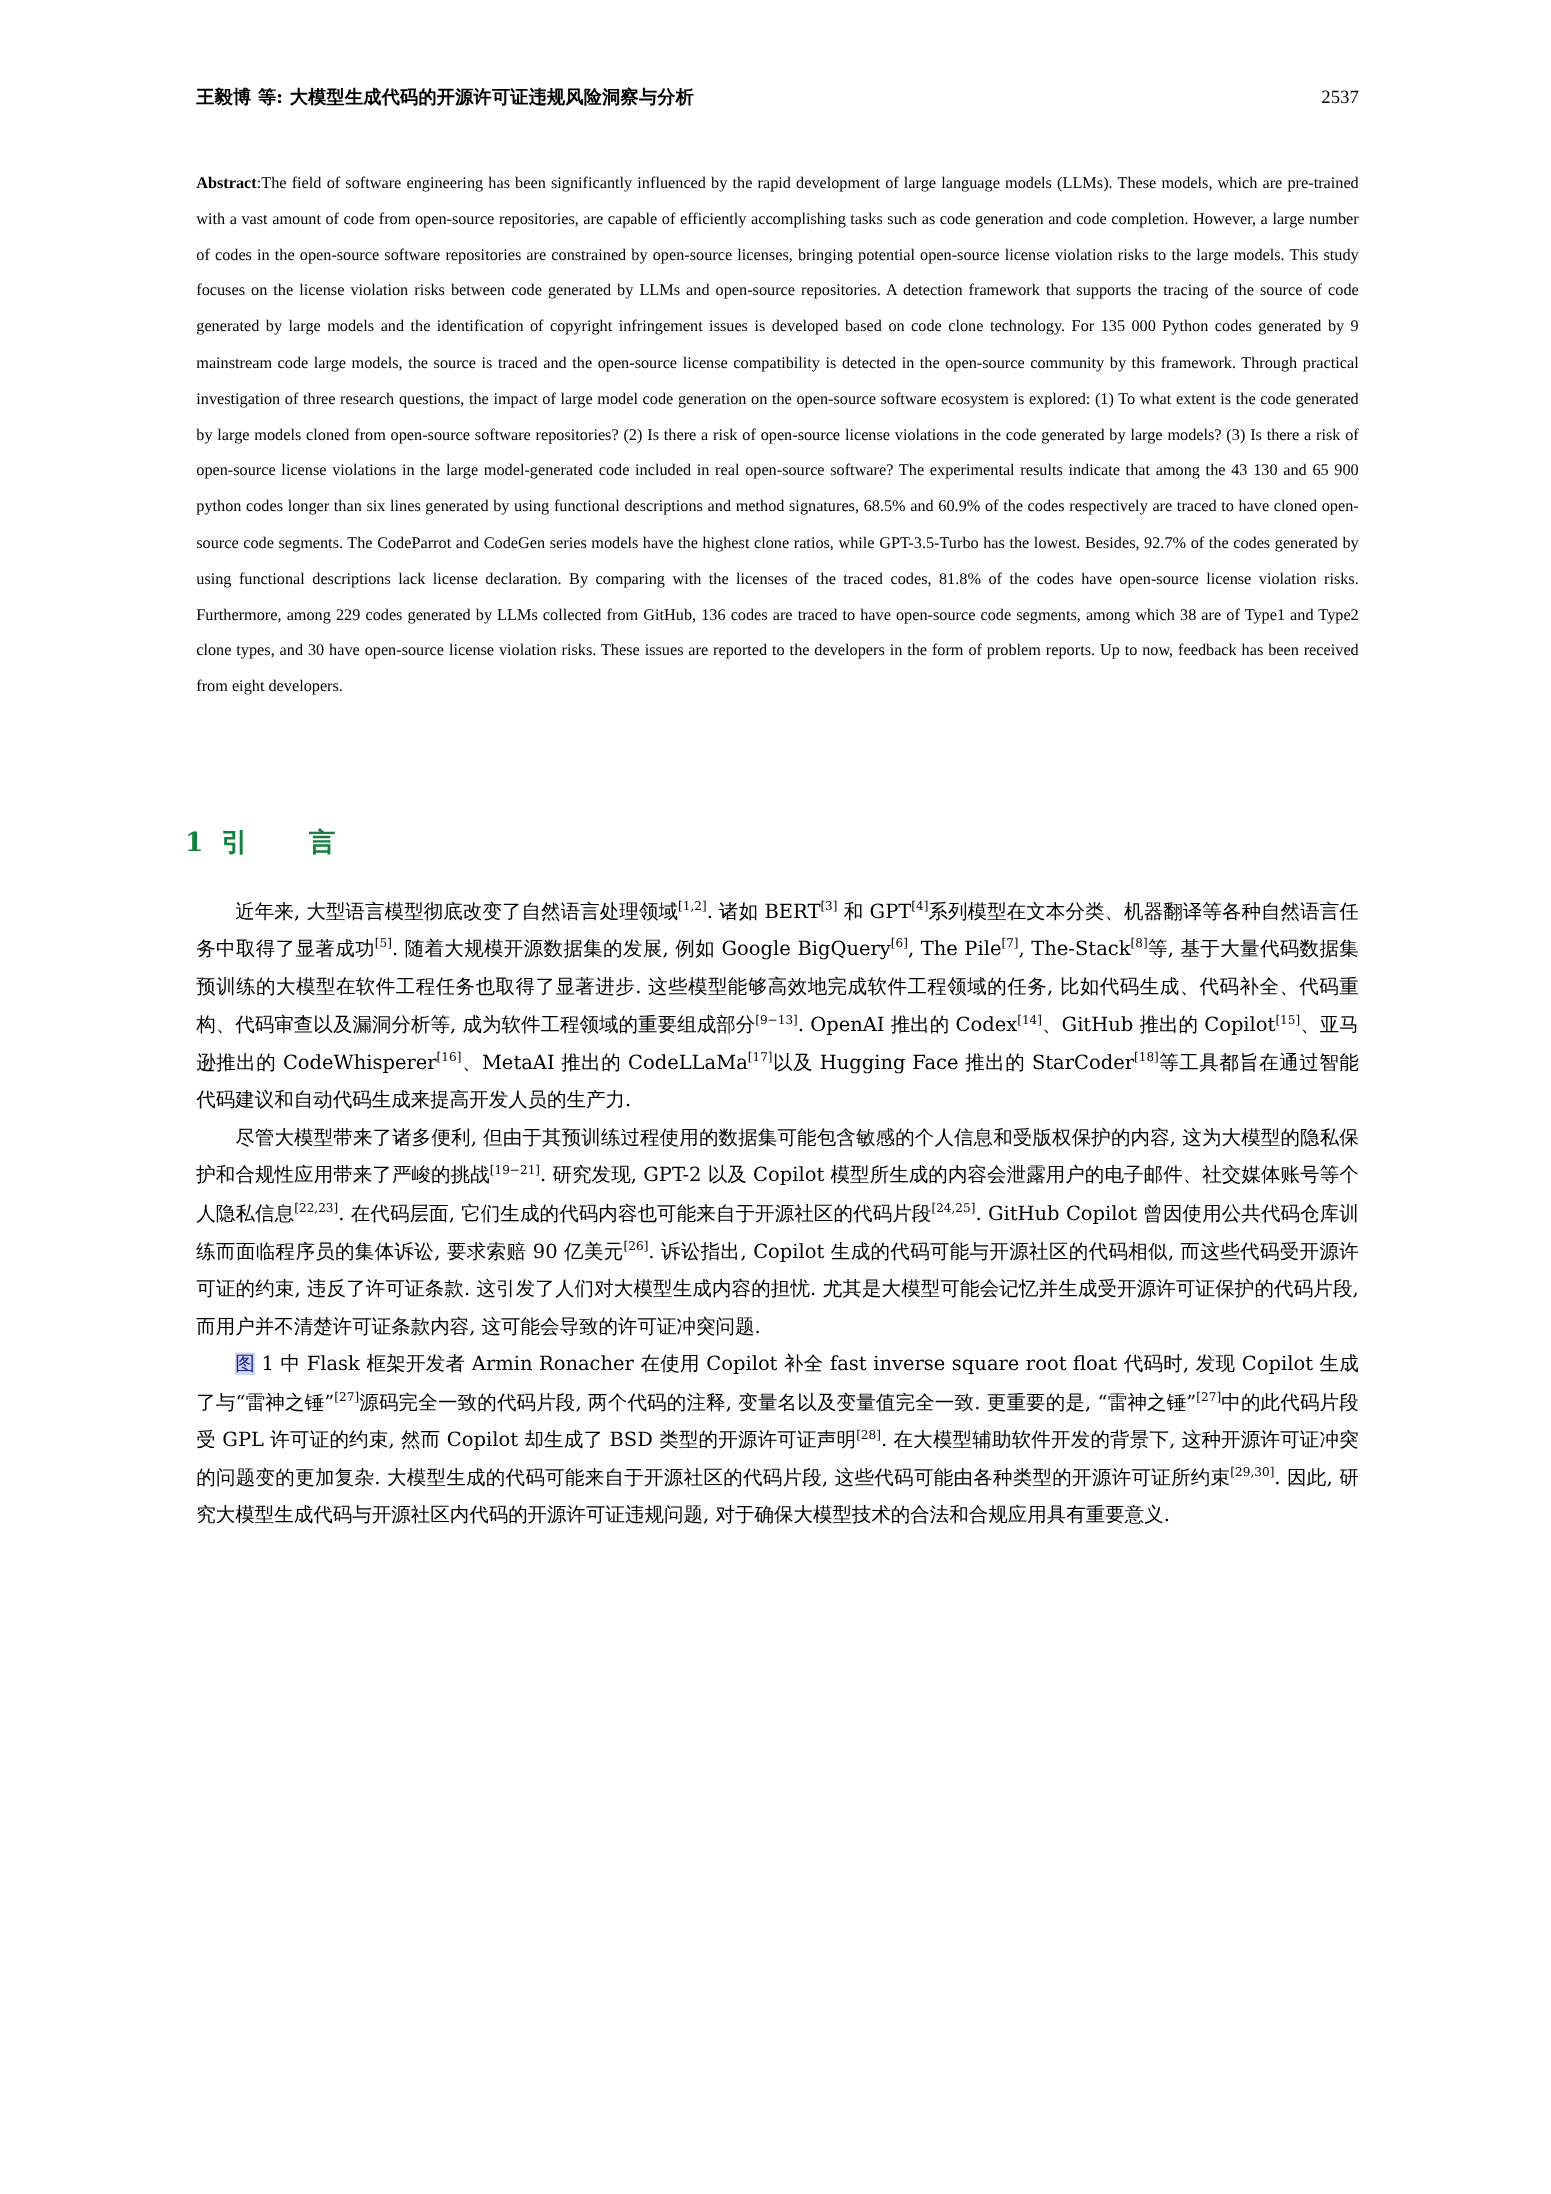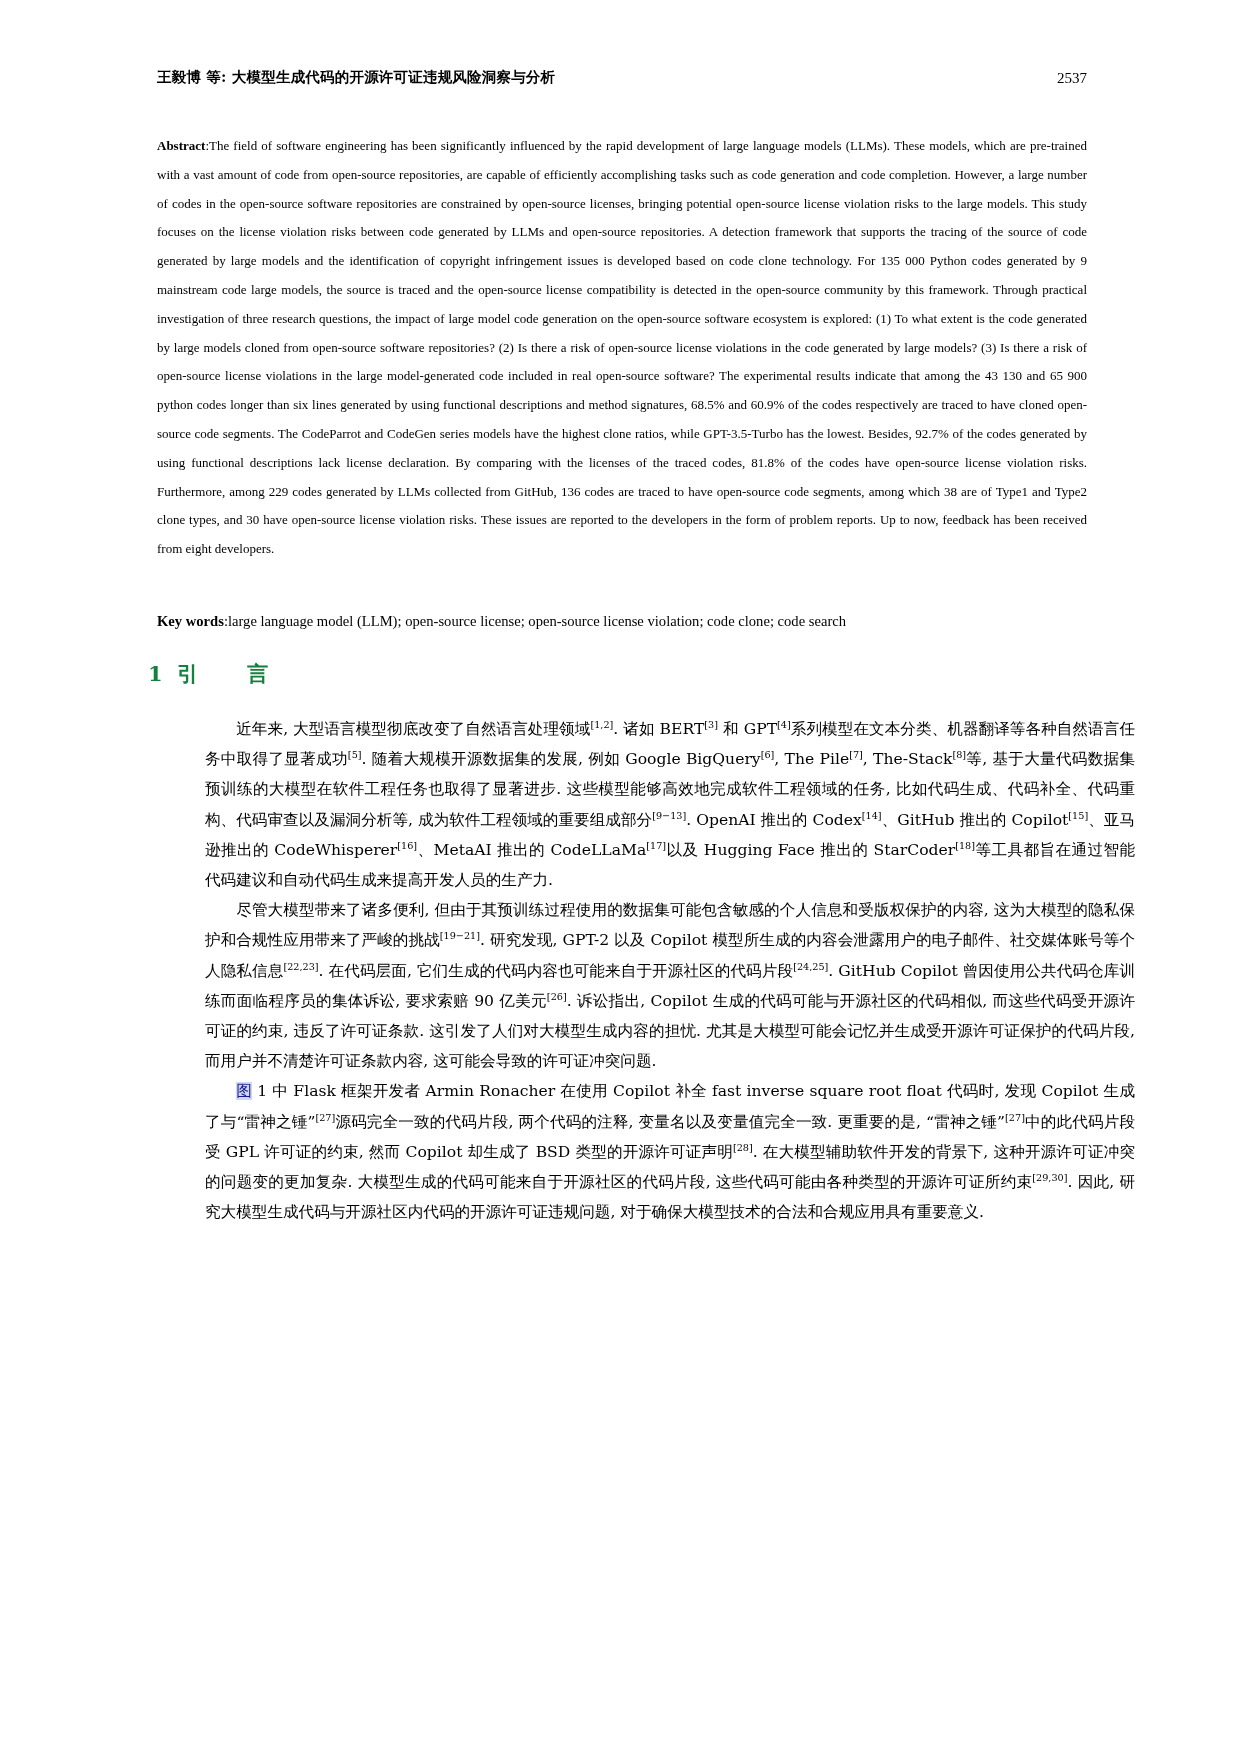--- a/index.html
+++ b/index.html
@@ -98,21 +98,20 @@
   .section-heading .zh {
     letter-spacing: 14px;
   }
 
   
   .body-block {
     position: absolute;
     left: 157px;
     top: 714px;
     width: 930px;
-    margin-left: 48px;
   }
   p.cn {
     margin: 0;
     font-family: "DejaVu Serif", "Liberation Serif", serif;
     font-size: 15.6px;
     line-height: 30.2px;
     text-align: justify;
     text-justify: inter-ideograph;
     text-indent: 2em;
     color: #000;
@@ -135,21 +134,20 @@
 
   <div class="header">
     <span class="header-title">王毅博 等: 大模型生成代码的开源许可证违规风险洞察与分析</span>
     <span class="header-page">2537</span>
   </div>
 
   <div class="abstract-block">
     <div class="abstract-body"><b class="lead-label">Abstract</b><span>:</span><span>The field of software engineering has been significantly influenced by the rapid development of large language models (LLMs). These models, which are pre-trained with a vast amount of code from open-source repositories, are capable of efficiently accomplishing tasks such as code generation and code completion. However, a large number of codes in the open-source software repositories are constrained by open-source licenses, bringing potential open-source license violation risks to the large models. This study focuses on the license violation risks between code generated by LLMs and open-source repositories. A detection framework that supports the tracing of the source of code generated by large models and the identification of copyright infringement issues is developed based on code clone technology. For 135 000 Python codes generated by 9 mainstream code large models, the source is traced and the open-source license compatibility is detected in the open-source community by this framework. Through practical investigation of three research questions, the impact of large model code generation on the open-source software ecosystem is explored: (1) To what extent is the code generated by large models cloned from open-source software repositories? (2) Is there a risk of open-source license violations in the code generated by large models? (3) Is there a risk of open-source license violations in the large model-generated code included in real open-source software? The experimental results indicate that among the 43 130 and 65 900 python codes longer than six lines generated by using functional descriptions and method signatures, 68.5% and 60.9% of the codes respectively are traced to have cloned open-source code segments. The CodeParrot and CodeGen series models have the highest clone ratios, while GPT-3.5-Turbo has the lowest. Besides, 92.7% of the codes generated by using functional descriptions lack license declaration. By comparing with the licenses of the traced codes, 81.8% of the codes have open-source license violation risks. Furthermore, among 229 codes generated by LLMs collected from GitHub, 136 codes are traced to have open-source code segments, among which 38 are of Type1 and Type2 clone types, and 30 have open-source license violation risks. These issues are reported to the developers in the form of problem reports. Up to now, feedback has been received from eight developers.</span></div>
   </div>
 
-  <div class="keywords"><b class="lead-label">Key words</b><span>:</span><span>large language model (LLM); open-source license; open-source license violation; code clone; code search</span></div>
 
   <div class="section-heading">
     <span class="num">1</span><span class="zh">引　言</span>
   </div>
 
   <div class="body-block" id="body-block">
       <p class="cn"><span>近年来, 大型语言模型彻底改变了自然语言处理领域</span><sup>[1,2]</sup><span>. 诸如 BERT</span><sup>[3]</sup><span> 和 GPT</span><sup>[4]</sup><span>系列模型在文本分类、机器翻译等各种自然语言任务中取得了显著成功</span><sup>[5]</sup><span>. 随着大规模开源数据集的发展, 例如 Google BigQuery</span><sup>[6]</sup><span>, The Pile</span><sup>[7]</sup><span>, The-Stack</span><sup>[8]</sup><span>等, 基于大量代码数据集预训练的大模型在软件工程任务也取得了显著进步. 这些模型能够高效地完成软件工程领域的任务, 比如代码生成、代码补全、代码重构、代码审查以及漏洞分析等, 成为软件工程领域的重要组成部分</span><sup>[9−13]</sup><span>. OpenAI 推出的 Codex</span><sup>[14]</sup><span>、GitHub 推出的 Copilot</span><sup>[15]</sup><span>、亚马逊推出的 CodeWhisperer</span><sup>[16]</sup><span>、MetaAI 推出的 CodeLLaMa</span><sup>[17]</sup><span>以及 Hugging Face 推出的 StarCoder</span><sup>[18]</sup><span>等工具都旨在通过智能代码建议和自动代码生成来提高开发人员的生产力.</span></p>
       <p class="cn"><span>尽管大模型带来了诸多便利, 但由于其预训练过程使用的数据集可能包含敏感的个人信息和受版权保护的内容, 这为大模型的隐私保护和合规性应用带来了严峻的挑战</span><sup>[19−21]</sup><span>. 研究发现, GPT-2 以及 Copilot 模型所生成的内容会泄露用户的电子邮件、社交媒体账号等个人隐私信息</span><sup>[22,23]</sup><span>. 在代码层面, 它们生成的代码内容也可能来自于开源社区的代码片段</span><sup>[24,25]</sup><span>. GitHub Copilot 曾因使用公共代码仓库训练而面临程序员的集体诉讼, 要求索赔 90 亿美元</span><sup>[26]</sup><span>. 诉讼指出, Copilot 生成的代码可能与开源社区的代码相似, 而这些代码受开源许可证的约束, 违反了许可证条款. 这引发了人们对大模型生成内容的担忧. 尤其是大模型可能会记忆并生成受开源许可证保护的代码片段, 而用户并不清楚许可证条款内容, 这可能会导致的许可证冲突问题.</span></p>
       <p class="cn"><span class="figref">图</span><span> 1 中 Flask 框架开发者 Armin Ronacher 在使用 Copilot 补全 fast inverse square root float 代码时, 发现 Copilot 生成了与“雷神之锤”</span><sup>[27]</sup><span>源码完全一致的代码片段, 两个代码的注释, 变量名以及变量值完全一致. 更重要的是, “雷神之锤”</span><sup>[27]</sup><span>中的此代码片段受 GPL 许可证的约束, 然而 Copilot 却生成了 BSD 类型的开源许可证声明</span><sup>[28]</sup><span>. 在大模型辅助软件开发的背景下, 这种开源许可证冲突的问题变的更加复杂. 大模型生成的代码可能来自于开源社区的代码片段, 这些代码可能由各种类型的开源许可证所约束</span><sup>[29,30]</sup><span>. 因此, 研究大模型生成代码与开源社区内代码的开源许可证违规问题, 对于确保大模型技术的合法和合规应用具有重要意义.</span></p>
     </div>

